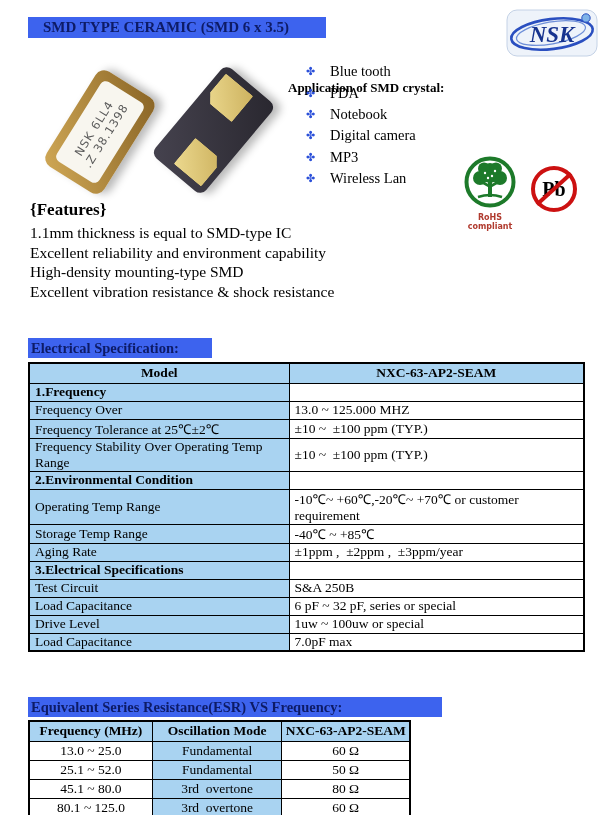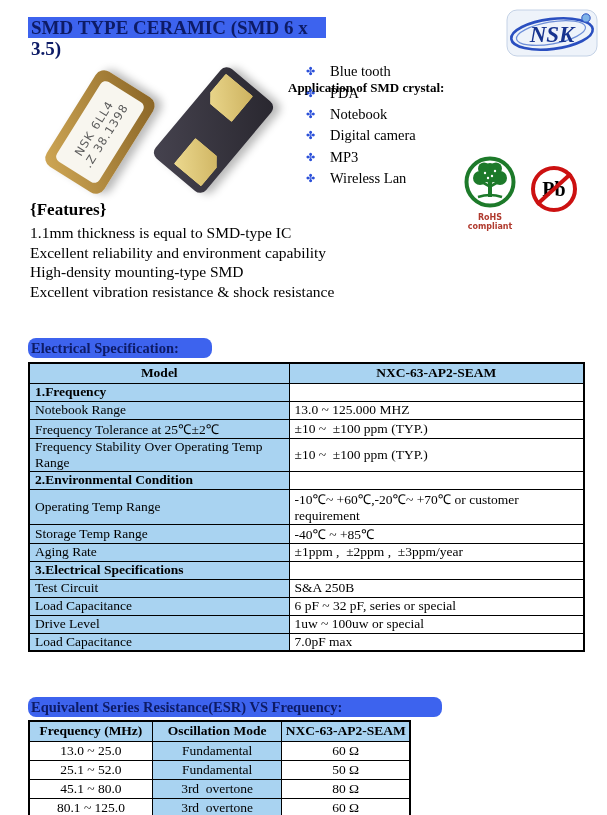--- a/index.html
+++ b/index.html
@@ -12,21 +12,21 @@
   }
   *{box-sizing:border-box;}
   html,body{margin:0;padding:0;}
   body{
     width:607px;height:815px;position:relative;background:#fff;
     font-family:"Liberation Serif", serif;color:#000;overflow:hidden;
   }
 
   
   .header-bar{position:absolute;left:28px;top:17px;width:298px;height:21px;background:var(--highlight-blue);}
-  .header-bar span{display:block;font-weight:bold;font-size:19px;line-height:21px;color:var(--heading-navy);padding-left:3px;}
+  .header-bar span{display:block;font-weight:bold;font-size:15px;line-height:21px;color:var(--heading-navy);padding-left:15px;}
 
   .nsk-logo{position:absolute;left:506px;top:9px;width:92px;height:32px;}
 
   
   .app-title{position:absolute;left:288px;top:40px;font-weight:bold;font-size:13px;margin-top:40px;}
   .app-list{position:absolute;left:306px;top:61px;list-style:none;margin:0;padding:0;}
   .app-list li{height:21.4px;font-size:14.5px;display:flex;align-items:center;}
   .app-list .bullet{color:var(--bullet-blue);font-size:11px;width:24px;}
 
   
@@ -58,21 +58,21 @@
   .pb-badge{position:absolute;left:531px;top:166px;width:46px;height:46px;border:4px solid var(--pb-red);border-radius:50%;}
   .pb-badge .pb-text{position:absolute;inset:0;display:flex;align-items:center;justify-content:center;font-weight:bold;font-size:20px;color:#000;}
   .pb-badge::after{content:"";position:absolute;left:-4px;top:17px;width:46px;height:4px;background:var(--pb-red);transform:rotate(-42deg);}
 
   
   .features{position:absolute;left:30px;top:200px;}
   .features-title{font-size:17px;margin-bottom:3px;font-weight:bold;}
   .features-line{font-size:15.5px;line-height:19.5px;}
 
   
-  .sec-heading{position:absolute;background:var(--highlight-blue);height:20px;border-radius:8px;}
+  .sec-heading{position:absolute;background:var(--highlight-blue);height:20px;}
   .sec-heading span{display:block;font-weight:bold;font-size:14.5px;line-height:20px;color:var(--heading-navy);padding-left:3px;}
   #elec-heading{left:28px;top:338px;width:184px;}
   #esr-heading{left:28px;top:697px;width:414px;}
 
   
   .spec-table{position:absolute;left:28px;top:362px;width:557px;border-collapse:collapse;border:2px solid #000;}
   .spec-table td{border:1px solid #000;font-size:13.5px;height:18px;padding:0 5px;margin-left:32px;}
   .spec-table td.c-label{background:var(--table-blue);width:260px;}
   .spec-table td.c-value{text-align:left;white-space:pre-wrap;}
   .spec-table tr.head td{background:var(--table-blue);font-weight:bold;text-align:center;height:20px;}
@@ -182,21 +182,21 @@
   <tbody>
       <tr class="head">
     <td class="c-label">Model</td>
     <td class="c-value">NXC-63-AP2-SEAM</td>
   </tr>
   <tr class="section">
     <td class="c-label">1.Frequency</td>
     <td class="c-value"></td>
   </tr>
   <tr>
-    <td class="c-label">Notebook Range</td>
+    <td class="c-label">Frequency Over</td>
     <td class="c-value">13.0 ~ 125.000 MHZ</td>
   </tr>
   <tr>
     <td class="c-label">Frequency Tolerance at 25℃±2℃</td>
     <td class="c-value">±10 ~  ±100 ppm (TYP.)</td>
   </tr>
   <tr>
     <td class="c-label">Frequency Stability Over Operating Temp Range</td>
     <td class="c-value">±10 ~  ±100 ppm (TYP.)</td>
   </tr>

